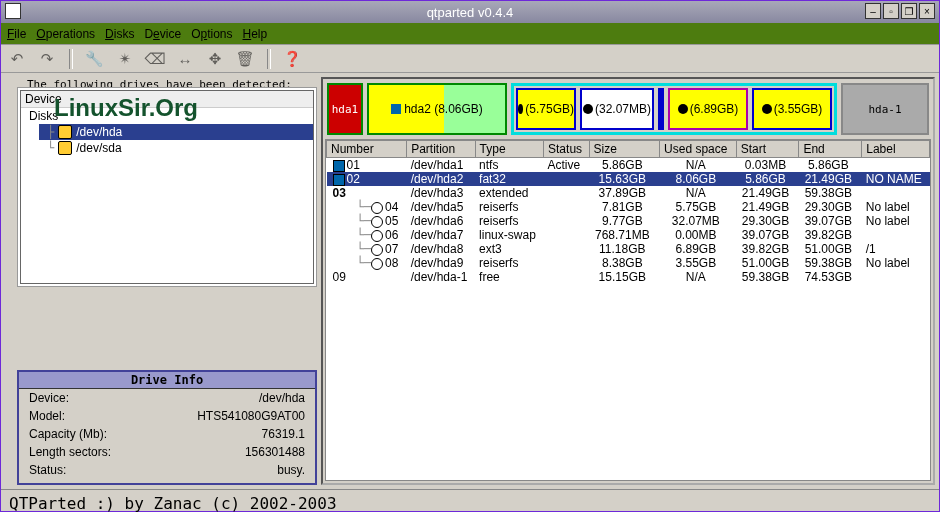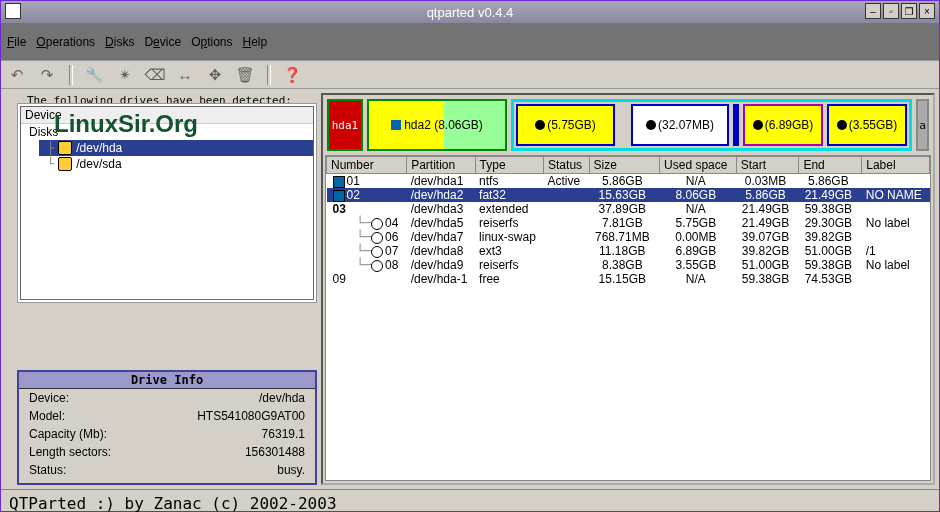--- a/index.html
+++ b/index.html
@@ -3,21 +3,21 @@
 <meta charset="utf-8">
 <style>
 * { box-sizing: border-box; margin: 0; padding: 0; font-family: "Helvetica", sans-serif; font-size: 12px; }
 body { background: #d4d0c8; width: 940px; height: 512px; overflow: hidden; }
 .window { width: 100%; height: 100%; border: 1px solid #6d28d9; display: flex; flex-direction: column; }
 .titlebar { background: linear-gradient(#a8a8b8, #8888a0); color: #fff; display: flex; align-items: center; justify-content: center; padding: 2px 6px; height: 22px; position: relative; }
 .titlebar .title { font-size: 13px; font-weight: normal; }
 .titlebar .window-controls { position: absolute; right: 4px; top: 2px; display: flex; gap: 2px; }
 .titlebar .window-controls span { width: 16px; height: 16px; border: 1px solid #333; background: #d4d0c8; display: inline-flex; align-items: center; justify-content: center; color: #000; font-size: 10px; }
 .titlebar .icon-left { position: absolute; left: 4px; top: 2px; width: 16px; height: 16px; background: #fff; border: 1px solid #333; }
-.menubar { background: #737373; padding: 2px 6px; display: flex; gap: 10px; height: 38px; align-items: center; border-bottom: 1px solid #999; }
+.menubar { background: #4d7c0f; padding: 2px 6px; display: flex; gap: 10px; height: 22px; align-items: center; border-bottom: 1px solid #999; }
 .menubar span { cursor: default; }
 .menubar span u { text-decoration: underline; }
 .toolbar { background: #d4d0c8; padding: 2px 6px; display: flex; gap: 10px; height: 28px; align-items: center; border-bottom: 1px solid #999; }
 .tool-icon { width: 20px; height: 20px; display: inline-flex; align-items: center; justify-content: center; opacity: 0.55; font-size: 15px; }
 .tool-sep { width: 4px; height: 20px; border-left: 1px solid #888; border-right: 1px solid #fff; margin: 0 2px; }
 .content { flex: 1; display: flex; padding: 4px; gap: 4px; overflow: hidden; }
 .left-pane { width: 300px; display: flex; flex-direction: column; gap: 4px; margin-left: 12px; }
 .drives-box { border: 1px solid #999; background: #fff; height: 200px; position: relative; padding: 2px; }
 .drives-title { position: absolute; top: -9px; left: 8px; background: #d4d0c8; padding: 0 2px; font-family: monospace; font-size: 11px; }
 .watermark { position: absolute; color: #14532d; font-weight: bold; font-size: 24px; top: 6px; left: 36px; font-family: sans-serif; pointer-events: none; }
@@ -134,25 +134,25 @@
     </div>
 
     <div class="right-pane">
       <div class="partition-bar">
         <div class="pbox" style="width:36px;background:#c00;border-color:#080;color:#fff;">hda1</div>
         <div class="pbox" style="width:140px;border-color:#080;background:linear-gradient(90deg,#ff0 55%,#9f9 55%);">
             <span style="background:#06a;width:10px;height:10px;margin-right:3px;"></span>
             <span>hda2 (8.06GB)</span>
           </div>
         <div class="cyan-group">
-          <div class="pbox" style="width:99px;border-color:#00c;background:#ff0;">
+          <div class="pbox" style="width:60px;border-color:#00c;background:#ff0;">
               <span style="width:10px;height:10px;background:#000;border-radius:50%;margin-right:2px;"></span>
               <span>(5.75GB)</span>
             </div>
-          <div class="pbox" style="width:98px;border-color:#00c;background:#fff;margin-left:12px;">
+          <div class="pbox" style="width:74px;border-color:#00c;background:#fff;">
               <span style="width:10px;height:10px;background:#000;border-radius:50%;margin-right:2px;"></span>
               <span>(32.07MB)</span>
             </div>
           <div class="pbox" style="width:6px;background:#00c;border:none;"></div>
           <div class="pbox" style="width:80px;border-color:#a0a;background:#ff0;">
               <span style="width:10px;height:10px;background:#000;border-radius:50%;margin-right:2px;"></span>
               <span>(6.89GB)</span>
             </div>
           <div class="pbox" style="width:80px;border-color:#00c;background:#ff0;">
               <span style="width:10px;height:10px;background:#000;border-radius:50%;margin-right:2px;"></span>
@@ -216,20 +216,31 @@
                 <td>/dev/hda5</td>
                 <td>reiserfs</td>
                 <td></td>
                 <td class="rnum">7.81GB</td>
                 <td class="rnum">5.75GB</td>
                 <td class="rnum">21.49GB</td>
                 <td class="rnum">29.30GB</td>
                 <td>No label</td>
               </tr>
               <tr>
+                <td style="padding-left: 30px;"><span class="tree-connector">└─</span><span class="row-icon ic-tux"></span>05</td>
+                <td>/dev/hda6</td>
+                <td>reiserfs</td>
+                <td></td>
+                <td class="rnum">9.77GB</td>
+                <td class="rnum">32.07MB</td>
+                <td class="rnum">29.30GB</td>
+                <td class="rnum">39.07GB</td>
+                <td>No label</td>
+              </tr>
+              <tr>
                 <td style="padding-left: 30px;"><span class="tree-connector">└─</span><span class="row-icon ic-tux"></span>06</td>
                 <td>/dev/hda7</td>
                 <td>linux-swap</td>
                 <td></td>
                 <td class="rnum">768.71MB</td>
                 <td class="rnum">0.00MB</td>
                 <td class="rnum">39.07GB</td>
                 <td class="rnum">39.82GB</td>
                 <td></td>
               </tr>

